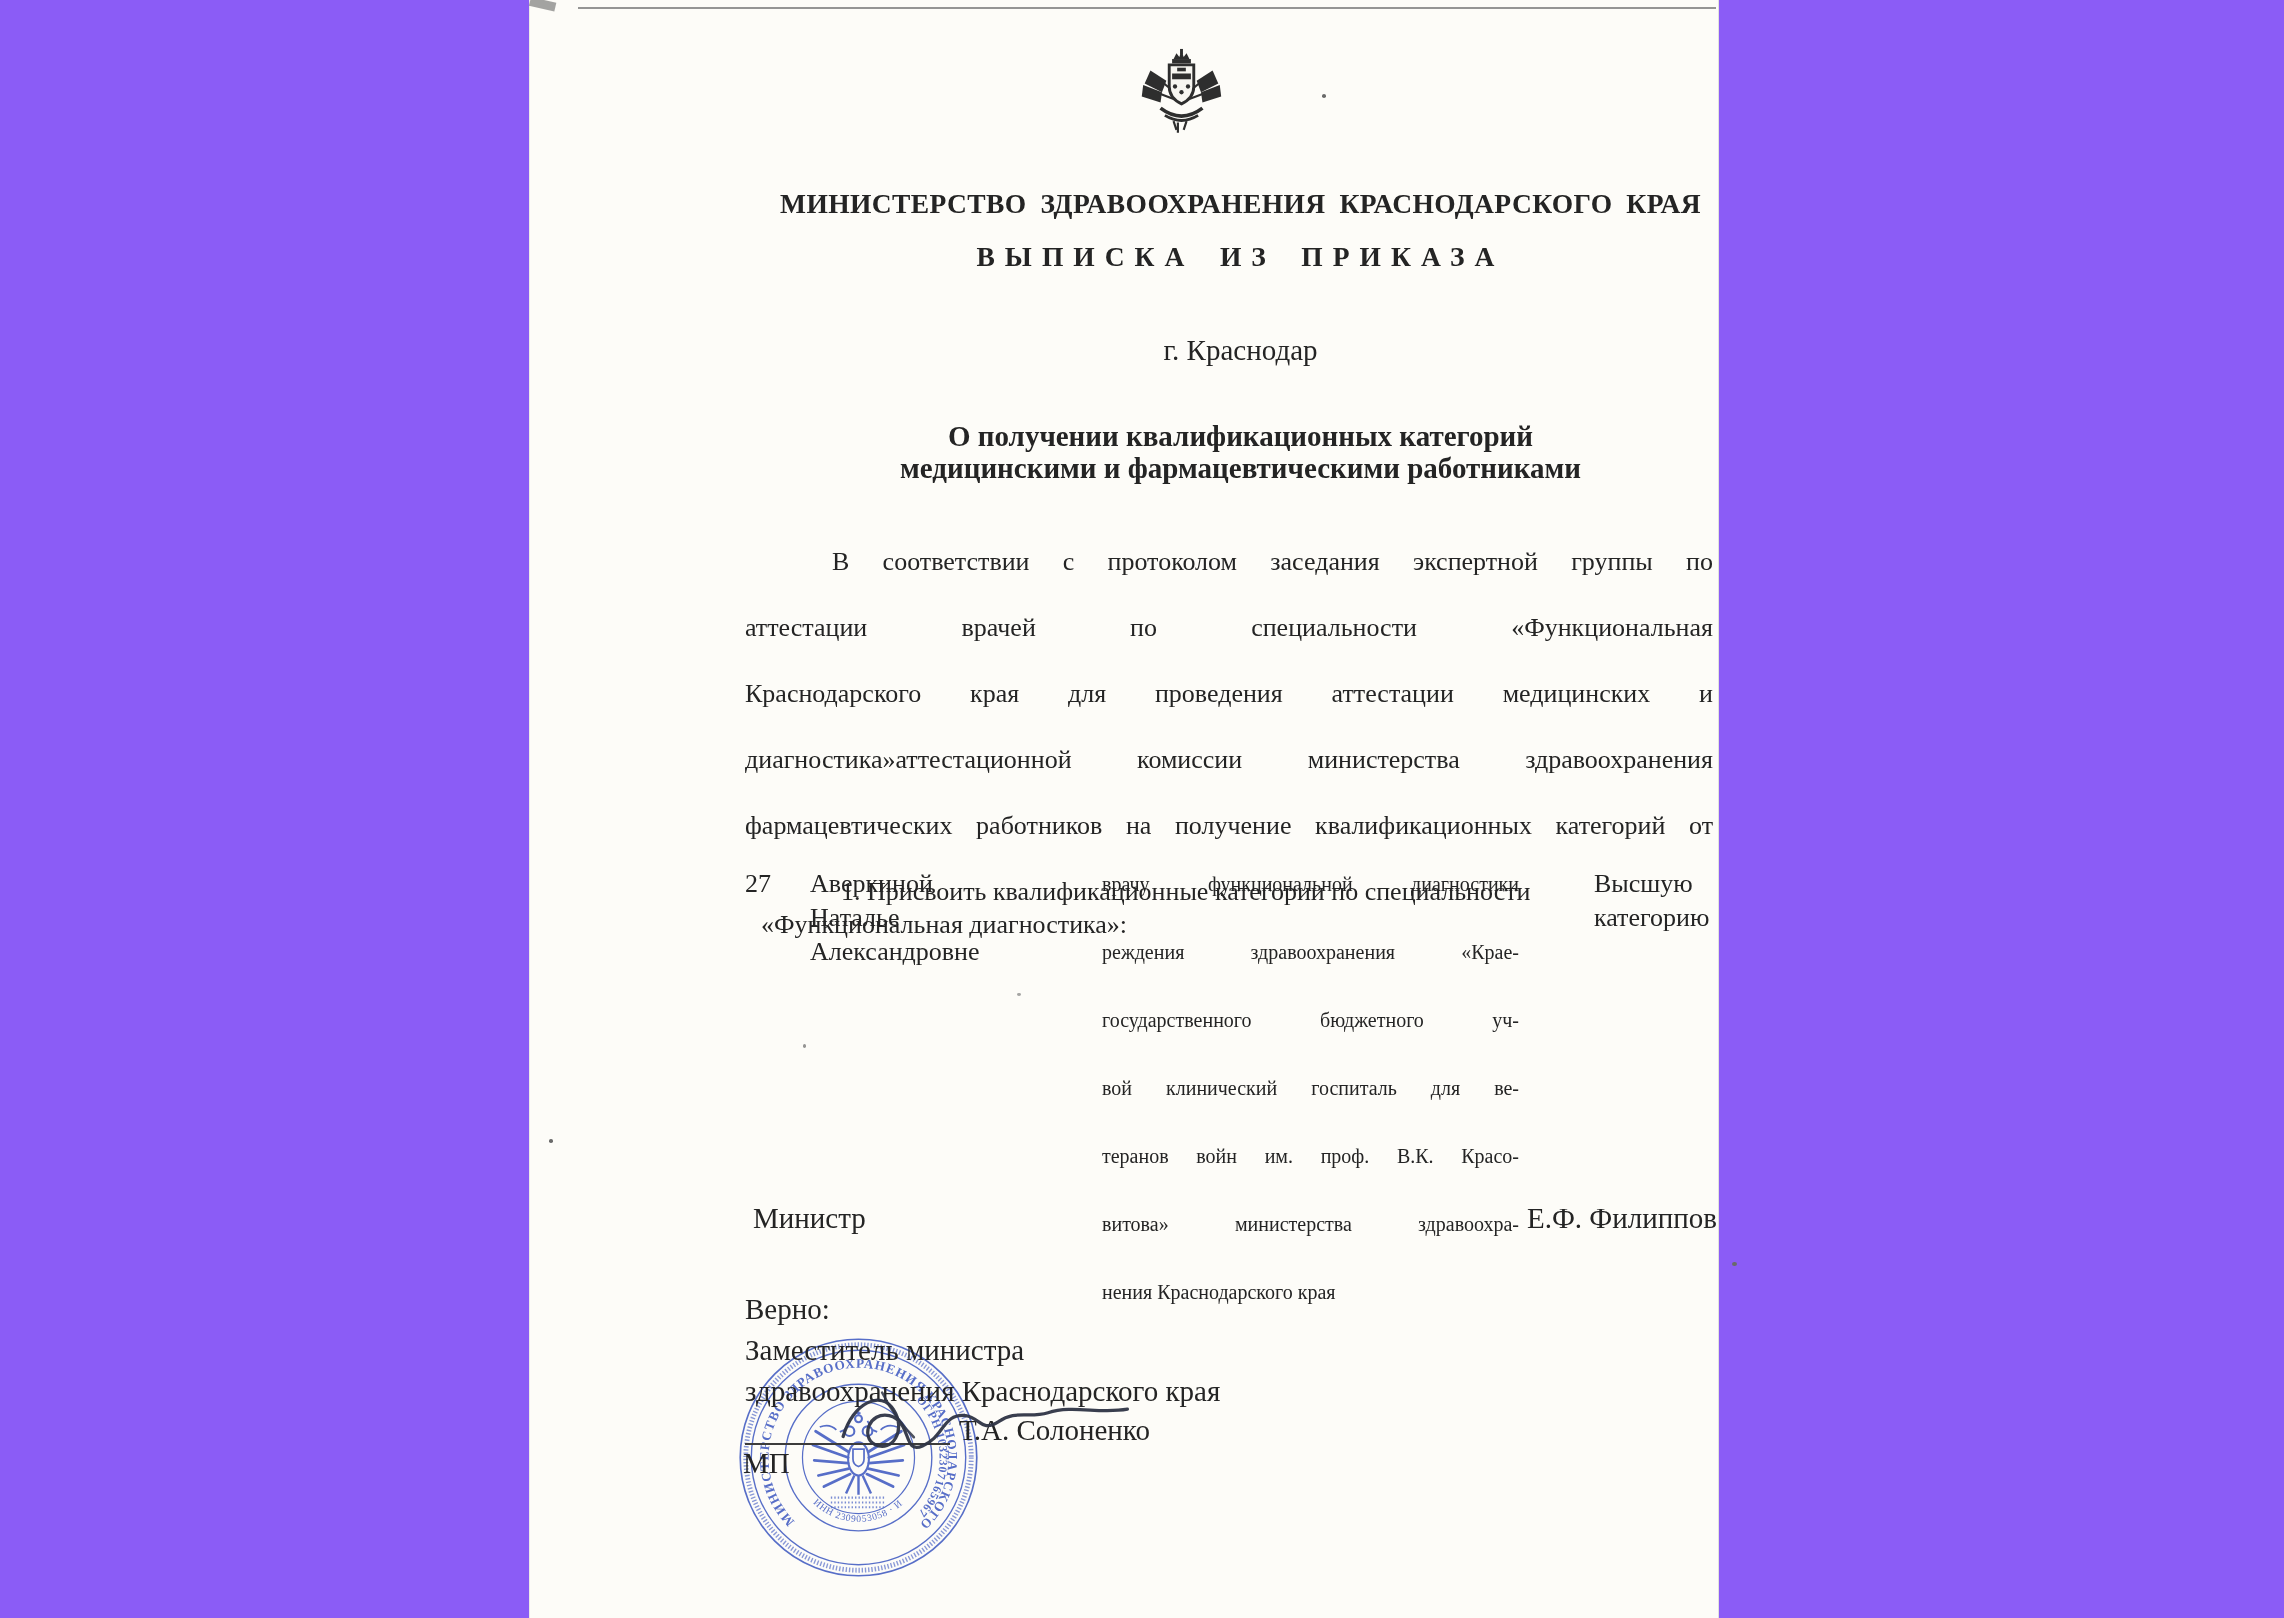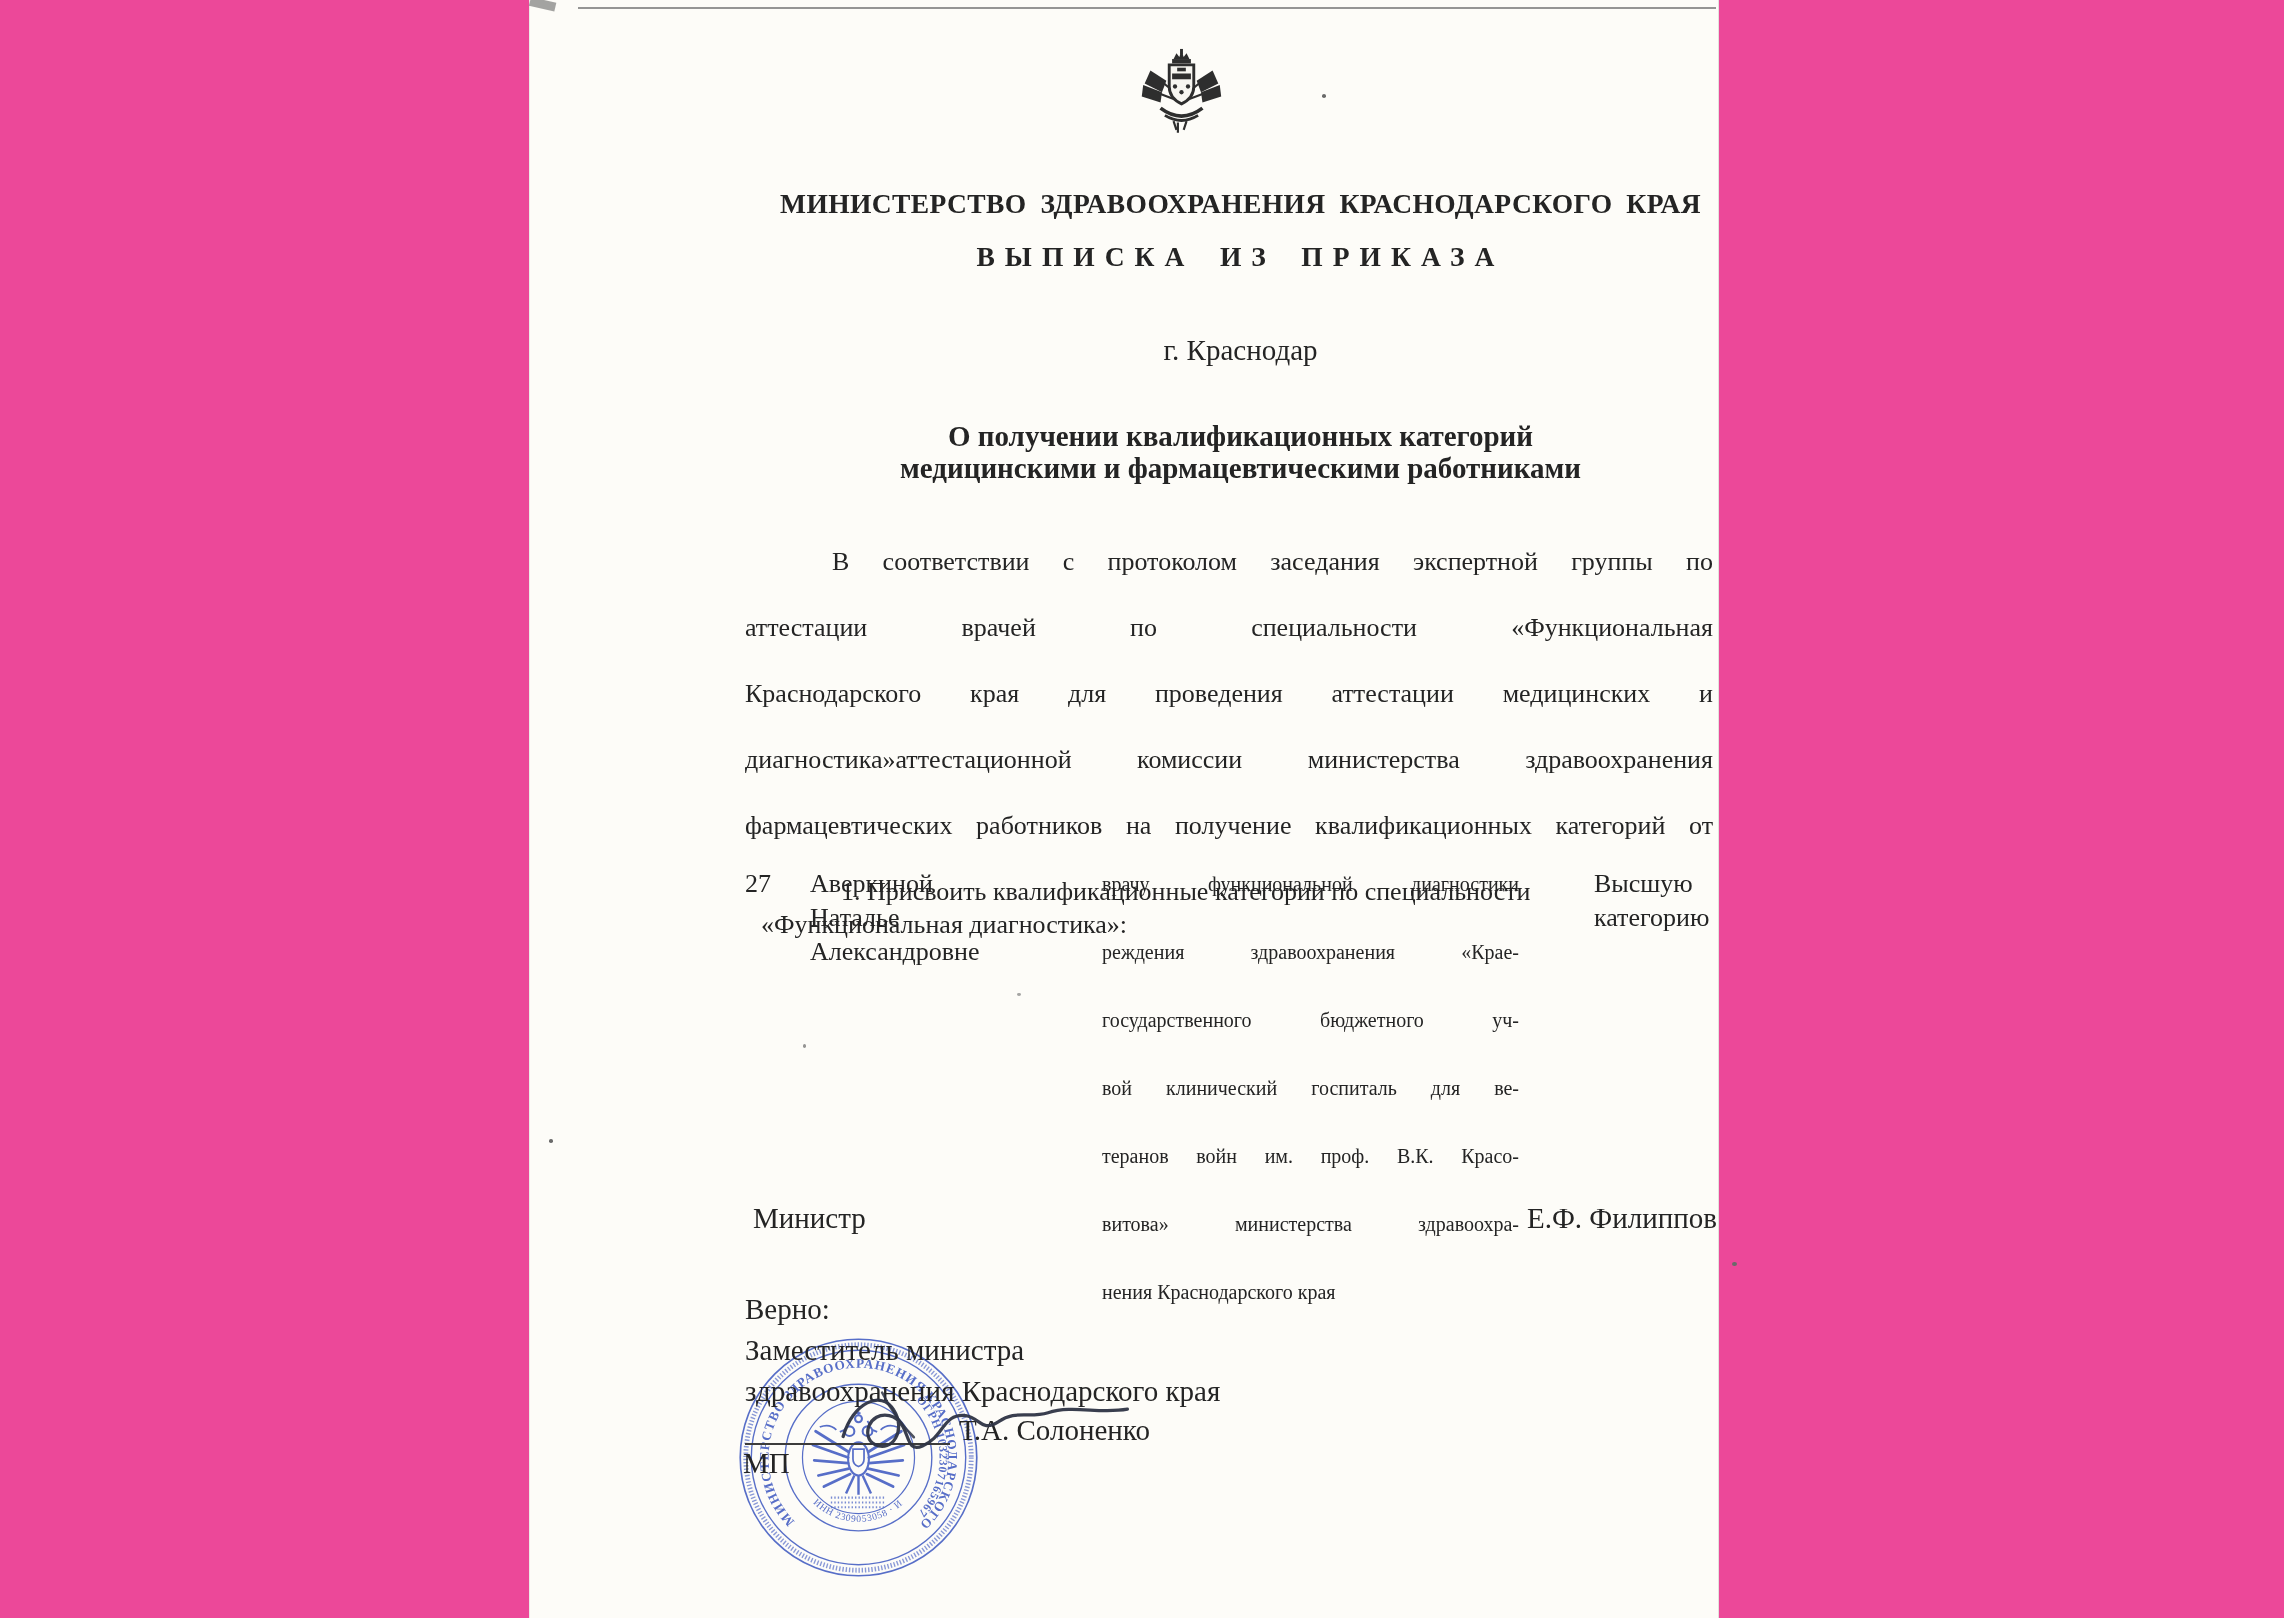--- a/index.html
+++ b/index.html
@@ -1,16 +1,16 @@
 <!DOCTYPE html>
 <html style="font-size:11.6px"><head>
 <meta charset="utf-8">
 <style>
   html,body{margin:0;padding:0;background:#ffffff;}
-  .screen{position:relative;width:2284px;height:1618px;background:#ec4899;overflow:hidden;
+  .screen{position:relative;width:2284px;height:1618px;background:#8b5cf6;overflow:hidden;
           font-family:"Liberation Serif", serif;color:#242424;}
   .page{position:absolute;left:529px;top:0;width:1188px;height:1618px;background:#fdfcf8;
         border-left:0.7px solid rgba(0,0,0,0.07);border-right:0.7px solid rgba(0,0,0,0.10);}
   .topline{position:absolute;left:578px;top:7.2px;width:1138px;height:2.2px;background:#838383;opacity:.85;}
   .corner-artifact{position:absolute;left:531px;top:-2.9px;width:26px;height:9.4px;background:#5a5a5a;
         transform:rotate(13deg);transform-origin:left top;opacity:.55;}
   .abs{position:absolute;}
   .center{text-align:center;}
   .ministry{left:748px;top:186px;width:985px;font-size:27.5px;font-weight:bold;word-spacing:6.5px;
         letter-spacing:0.4px;line-height:35px;}

